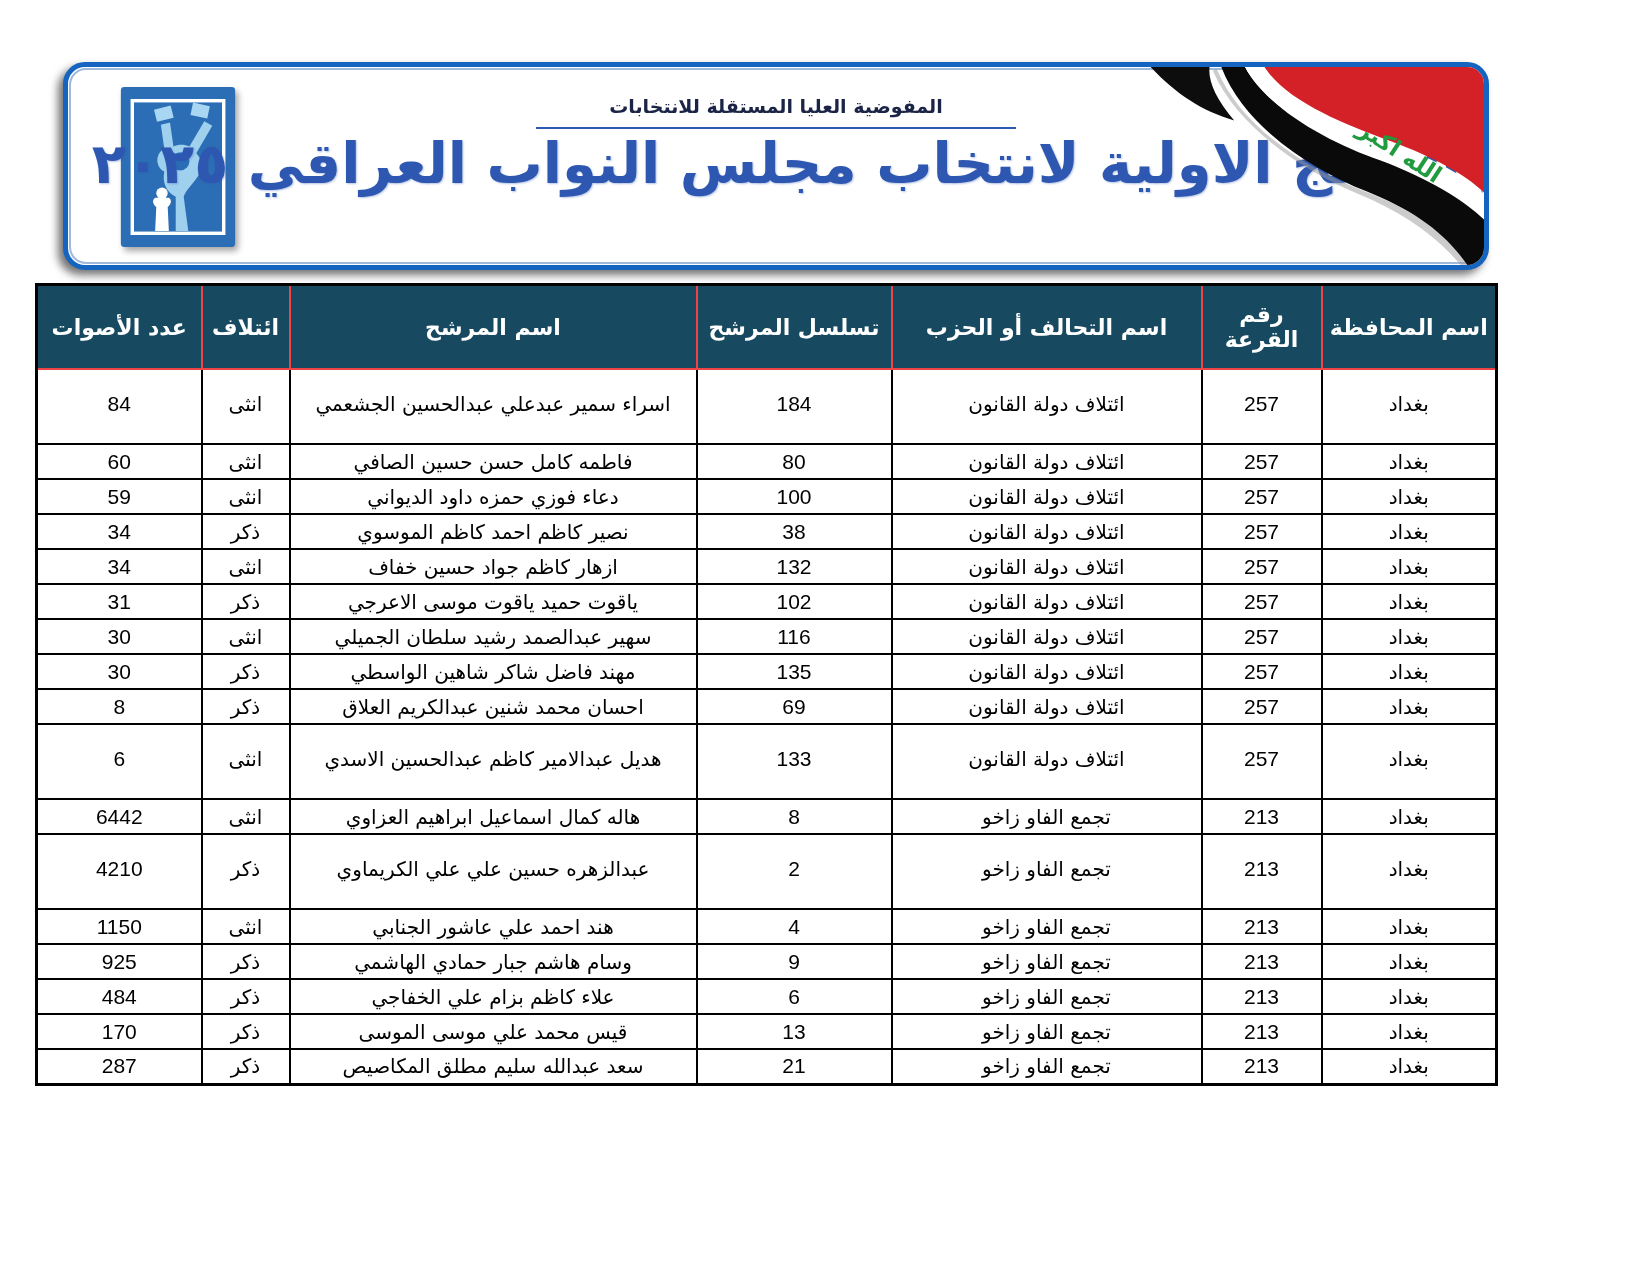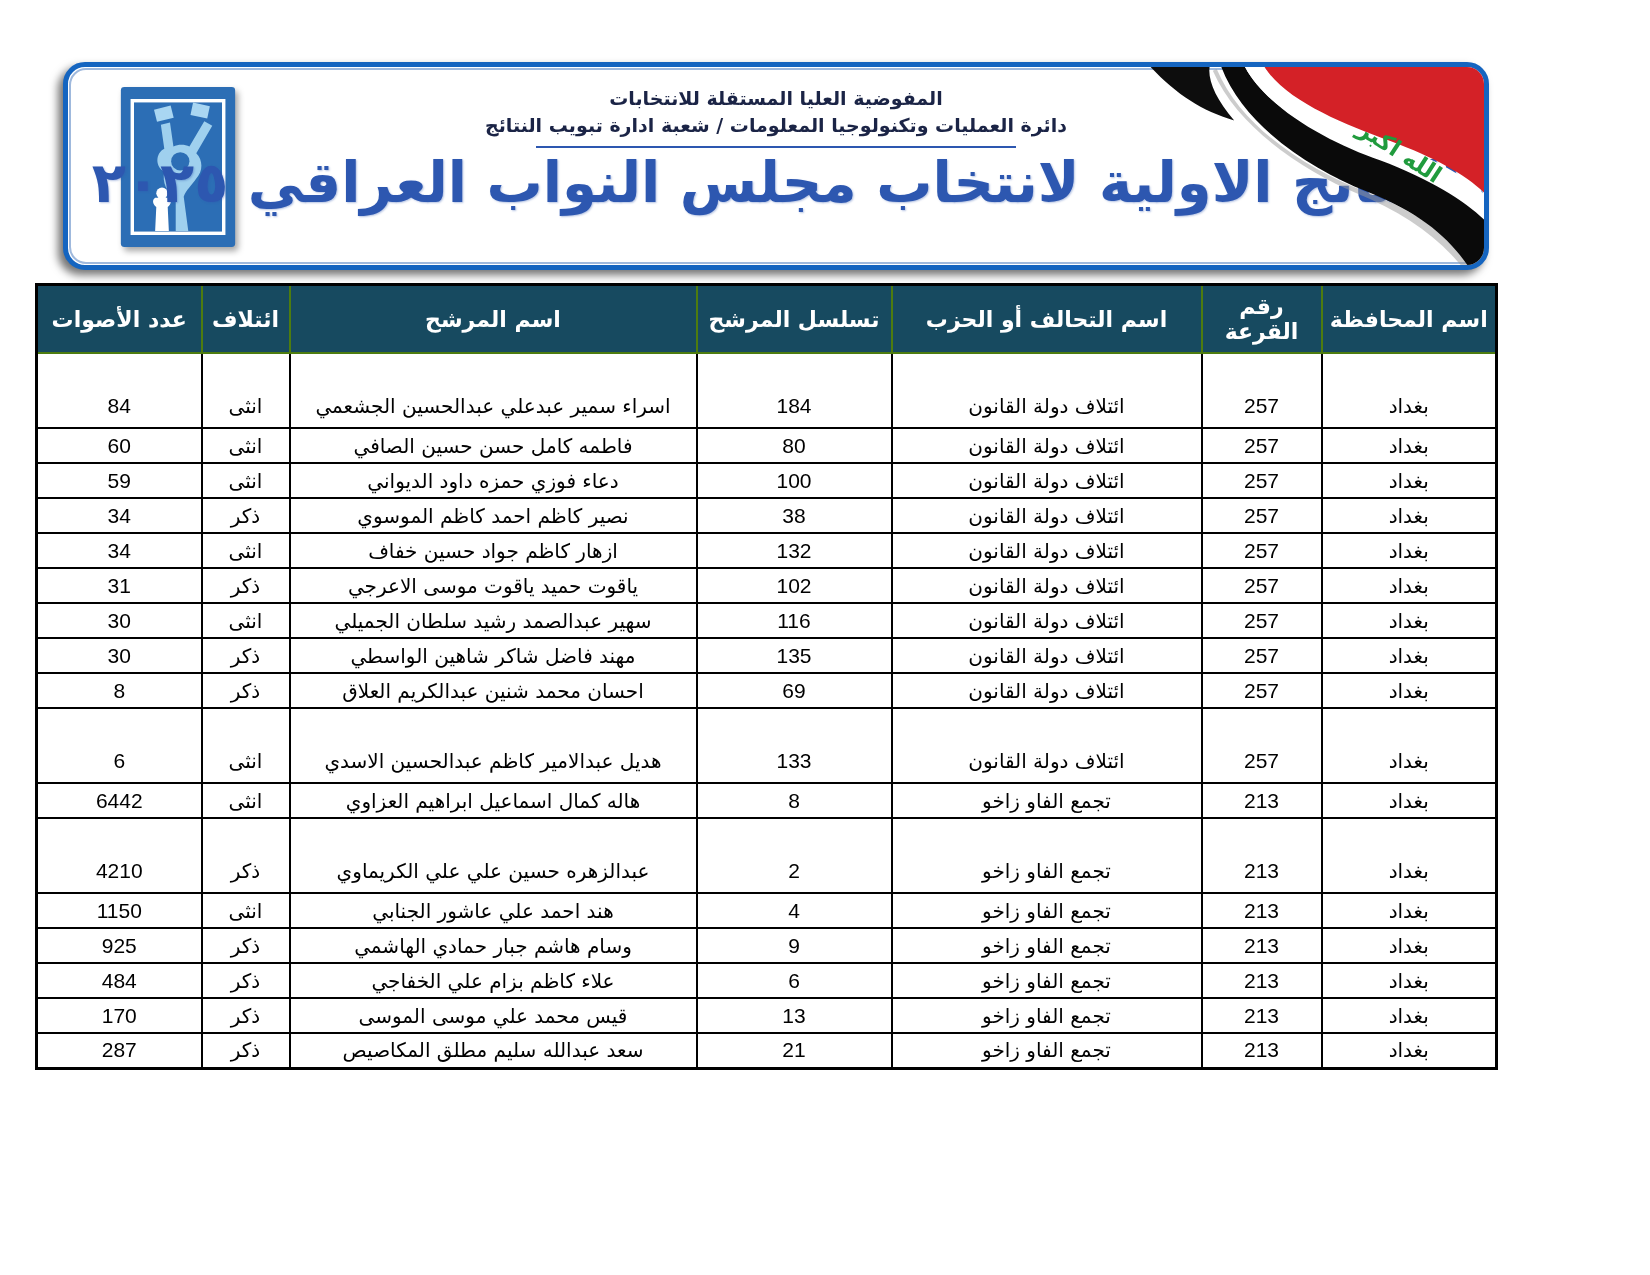--- a/index.html
+++ b/index.html
@@ -19,48 +19,48 @@
   
   .banner{
     position:absolute;left:63px;top:62px;width:1426px;height:208px;
     background:#ffffff;border:5px solid var(--banner_border);border-radius:22px;
     box-shadow:-5px 5px 8px rgba(0,0,0,0.55);
     overflow:hidden;
   }
   .banner-inner-edge{position:absolute;inset:1px;border:2px solid #9fb9dd;border-radius:17px;pointer-events:none;}
   .logo{position:absolute;left:52px;top:20px;width:116px;height:160px;filter:drop-shadow(3px 4px 3px rgba(0,0,0,0.35));}
   .flag{position:absolute;right:-2px;top:-2px;width:352px;height:206px;}
-  .banner-text{position:absolute;left:0;top:4px;width:100%;height:100%;text-align:center;direction:rtl;}
+  .banner-text{position:absolute;left:0;top:12px;width:100%;height:100%;text-align:center;direction:rtl;}
   .org-line{font-size:19px;font-weight:bold;color:var(--org_text);line-height:27px;}
   .org-line.first{margin-top:14px;}
   .org-divider{width:480px;margin:7px auto 4px auto;border-top:2px solid var(--title_blue);}
   .main-title{
     font-size:56px;font-weight:bold;color:var(--title_blue);
     line-height:62px;letter-spacing:-1px;
     text-shadow:1px 1px 2px rgba(45,87,176,0.35);
   }
 
   
   .table-wrap{position:absolute;left:35px;top:283px;width:1460px;}
   table.results{
     width:1460px;table-layout:fixed;border-collapse:collapse;direction:rtl;
     border:3px solid #000;
   }
   table.results th{
     background:var(--header_bg);color:#ffffff;font-weight:bold;font-size:22px;
-    height:38px;border:2px solid #4d7c0f;padding:8px 6px;text-align:center;
+    height:38px;border:2px solid #ef4444;padding:16px 6px;text-align:center;
     font-family:"DejaVu Sans",sans-serif;
   }
   table.results td{
     border:2px solid #000;text-align:center;vertical-align:middle;
     font-size:20px;color:#000;height:35px;padding:2px 8px;
     overflow:hidden;white-space:nowrap;
   }
   table.results td.num{font-family:"Liberation Sans",sans-serif;font-size:21px;}
-  table.results tr.tall td{height:75px;vertical-align:bottom;padding-bottom:9px;}
+  table.results tr.tall td{height:75px;vertical-align:bottom;padding-bottom:27px;}
 
   
   .footer-page{
     position:absolute;left:35px;top:1196px;width:1460px;text-align:center;
     font-family:"Liberation Sans",sans-serif;font-size:17px;color:#111;
   }
 </style>
 </head>
 <body>
 
@@ -75,21 +75,20 @@
       <rect x="30" y="18" width="15" height="11" fill="#a9d6f2" transform="rotate(-14 37 23)"></rect>
       <rect x="62" y="15" width="15" height="11" fill="#a9d6f2" transform="rotate(12 69 20)"></rect>
       <path d="M48,126 L48,96 C40,92 36,84 38,74 C30,70 30,58 38,54 L35,33 L43,31 L46,52 C50,50 56,50 60,52 L73,30 L80,34 L66,58 C72,64 72,74 66,80 C62,86 57,90 55,96 L59,126 Z" fill="#9fd0ee"></path>
       <circle cx="52" cy="65" r="8" fill="#2c6eb5"></circle>
       <circle cx="36" cy="93" r="5" fill="#ffffff"></circle>
       <path d="M30,126 L31,105 C28,103 27,99 30,97 L42,97 C45,99 44,103 41,105 L42,126 Z" fill="#ffffff"></path>
     </svg>
 
     <div class="banner-text">
       <div class="org-line first">المفوضية العليا المستقلة للانتخابات</div>
-      <div class="org-line">دائرة العمليات وتكنولوجيا المعلومات / شعبة ادارة تبويب النتائج</div>
       <div class="org-divider"></div>
       <div class="main-title">النتائج الاولية لانتخاب مجلس النواب العراقي ٢٠٢٥</div>
     </div>
 
     <svg class="flag" viewBox="0 0 360 212" xmlns="http://www.w3.org/2000/svg">
 
       <path d="M14,0 C42,30 68,47 102,57 C82,34 74,14 77,0 Z" fill="#0d0d0d"></path>
 
       <path d="M84,4 C110,66 180,108 236,130 C290,151 326,176 352,212 L340,212 C312,176 276,152 228,132 C176,110 106,66 80,6 Z" fill="#9a9a9a" opacity="0.5"></path>
 

